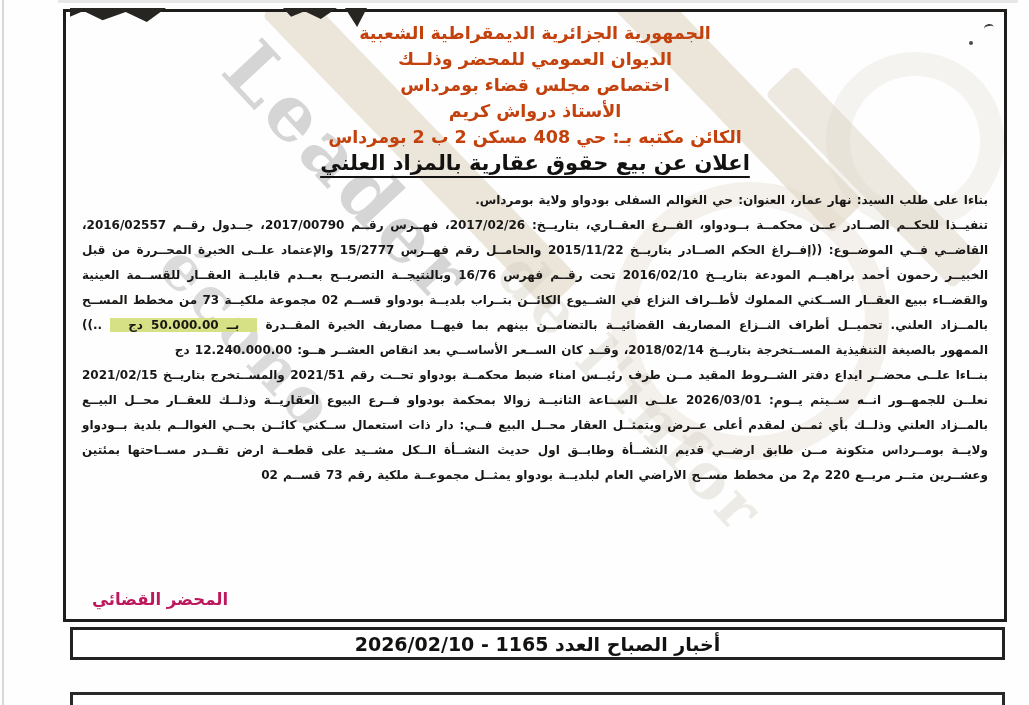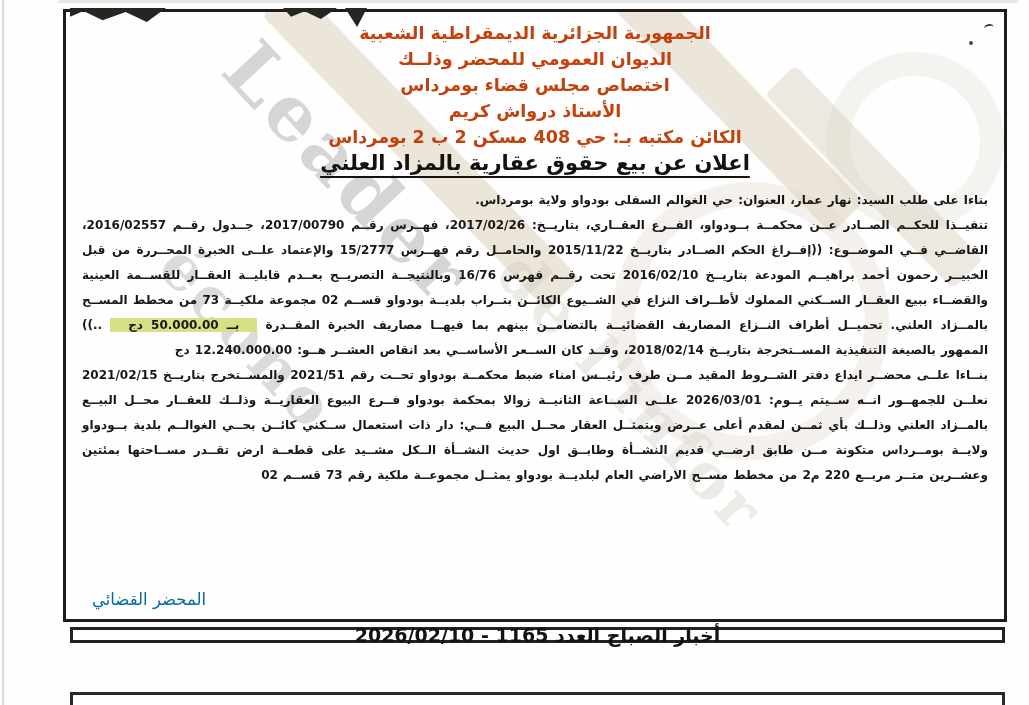--- a/index.html
+++ b/index.html
@@ -48,25 +48,25 @@
   .content{position:absolute;inset:8px 16px 8px 16px;z-index:2;direction:rtl;}
   .header{text-align:center;font-weight:bold;font-size:17.5px;line-height:26px;color:#c2410c;}
   .title{
     text-align:center;font-weight:bold;font-size:21px;margin-top:1px;color:#141210;
     text-decoration:underline;text-decoration-thickness:2px;text-underline-offset:6px;
   }
   .body-text{margin-top:13px;font-weight:bold;font-size:12px;line-height:25px;
              text-align:justify;color:#191715;word-spacing:1px;}
   .body-text p{margin:0;}
   .hl{background:#d6e186;padding:0 18px;}
-  .signature{position:absolute;left:10px;bottom:2px;font-weight:normal;font-size:16.5px;color:#0369a1;}
+  .signature{position:absolute;left:10px;bottom:2px;font-weight:bold;font-size:16.5px;color:#be185d;}
 
   
   .footer-box{
-    position:absolute;left:70px;top:627px;width:935px;height:16px;box-sizing:border-box;
+    position:absolute;left:70px;top:627px;width:935px;height:33px;box-sizing:border-box;
     border:3px solid #232220;display:flex;align-items:center;justify-content:center;
     direction:rtl;font-weight:bold;font-size:19px;color:#141210;background:#fff;z-index:2;
   }
   
   .next-box{
     position:absolute;left:70px;top:692px;width:935px;height:26px;box-sizing:border-box;
     border:3px solid #2a2927;border-bottom:none;background:#fff;z-index:2;
   }
 </style>
 </head>

